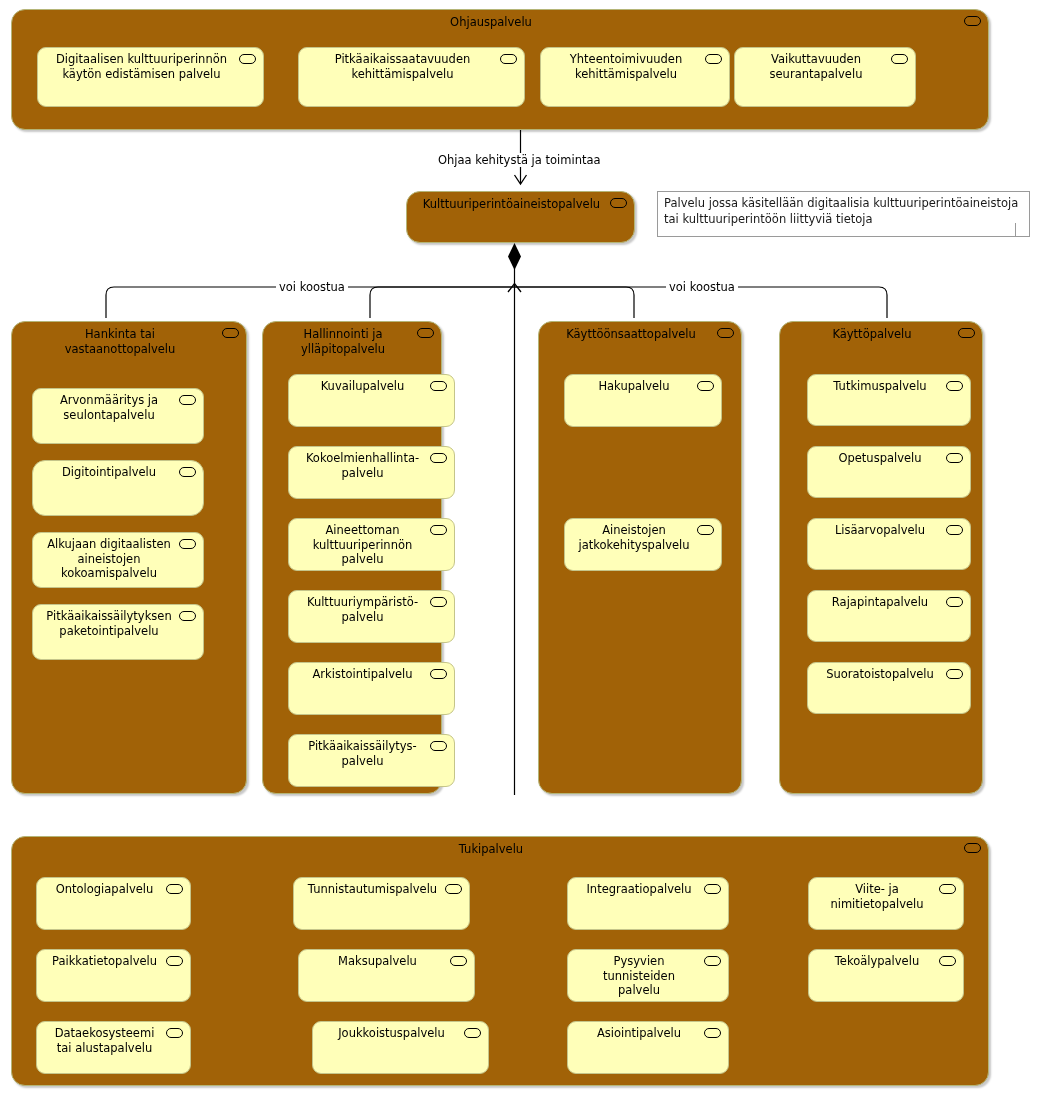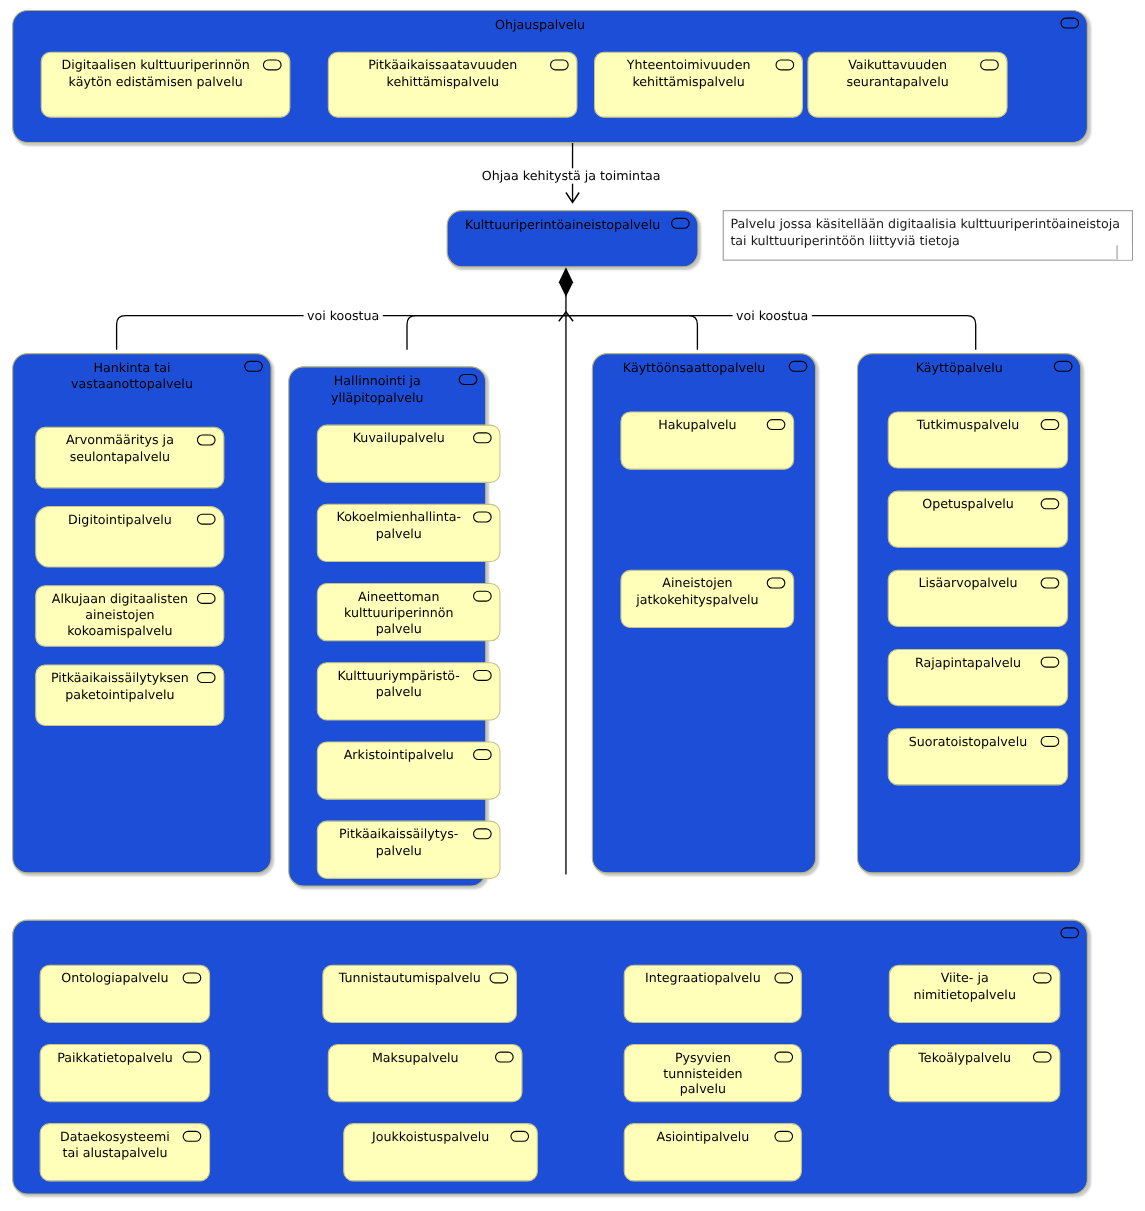--- a/index.html
+++ b/index.html
@@ -6,21 +6,21 @@
   body{
     width:1041px;height:1101px;position:relative;overflow:hidden;
     font-family:"DejaVu Sans","Liberation Sans",sans-serif;
     color:#000000;
   }
   #canvas{position:absolute;left:0;top:0;width:1041px;height:1101px;}
 
   
   .grp{
     position:absolute;
-    background:#1d4ed8;
+    background:#a16207;
     border:1px solid #b5b577;
     border-radius:14px;
     box-sizing:border-box;
     box-shadow:2px 2px 2px rgba(0,0,0,0.22);
     padding-left:17px;
   }
   .el{
     position:absolute;
     background:#ffffb9;
     border:1px solid #c5c58a;
@@ -184,21 +184,21 @@
 kokoamispalvelu</div>
       <span class="svc-icon"></span>
     </div>
     <div class="el" style="left:20px;top:282px;width:172px;height:56px;">
       <div class="el-title" style="right:22px;left:4px;">Pitkäaikaissäilytyksen
 paketointipalvelu</div>
       <span class="svc-icon"></span>
     </div>
   </div>
 
-  <div class="grp" style="left:262px;top:321px;width:180px;height:473px;margin-top:12px;">
+  <div class="grp" style="left:262px;top:321px;width:180px;height:473px;">
     <div class="grp-title" style="right:22px;left:4px;">Hallinnointi ja ylläpitopalvelu</div>
     <span class="svc-icon"></span>
 
     <div class="el" style="left:25px;top:52px;width:167px;height:53px;">
       <div class="el-title">Kuvailupalvelu</div>
       <span class="svc-icon"></span>
     </div>
     <div class="el" style="left:25px;top:124px;width:167px;height:53px;">
       <div class="el-title">Kokoelmienhallinta-
 palvelu</div>
@@ -261,20 +261,21 @@
       <div class="el-title">Rajapintapalvelu</div>
       <span class="svc-icon"></span>
     </div>
     <div class="el" style="left:27px;top:340px;width:164px;height:52px;">
       <div class="el-title">Suoratoistopalvelu</div>
       <span class="svc-icon"></span>
     </div>
   </div>
 
   <div class="grp" style="left:11px;top:836px;width:978px;height:250px;">
+    <div class="grp-title">Tukipalvelu</div>
     <span class="svc-icon"></span>
 
     <div class="el" style="left:24px;top:40px;width:155px;height:53px;">
       <div class="el-title">Ontologiapalvelu</div>
       <span class="svc-icon"></span>
     </div>
     <div class="el" style="left:281px;top:40px;width:177px;height:53px;">
       <div class="el-title" style="right:22px;left:4px;">Tunnistautumispalvelu</div>
       <span class="svc-icon"></span>
     </div>

